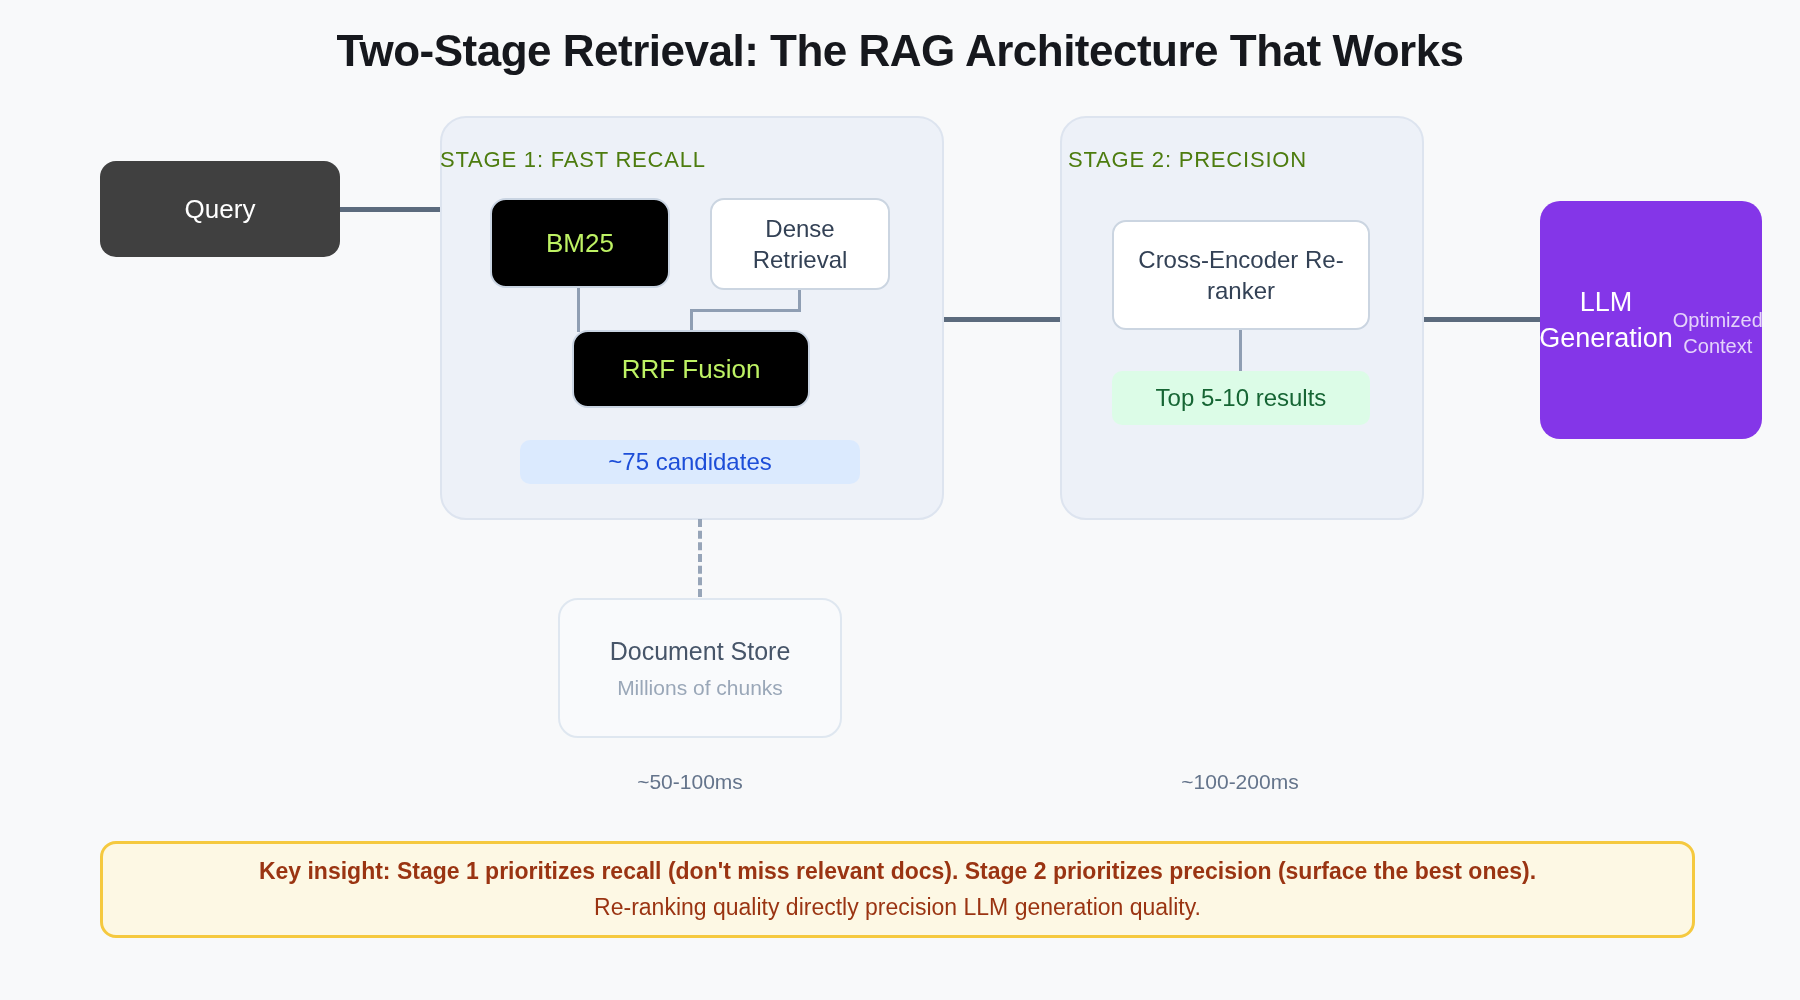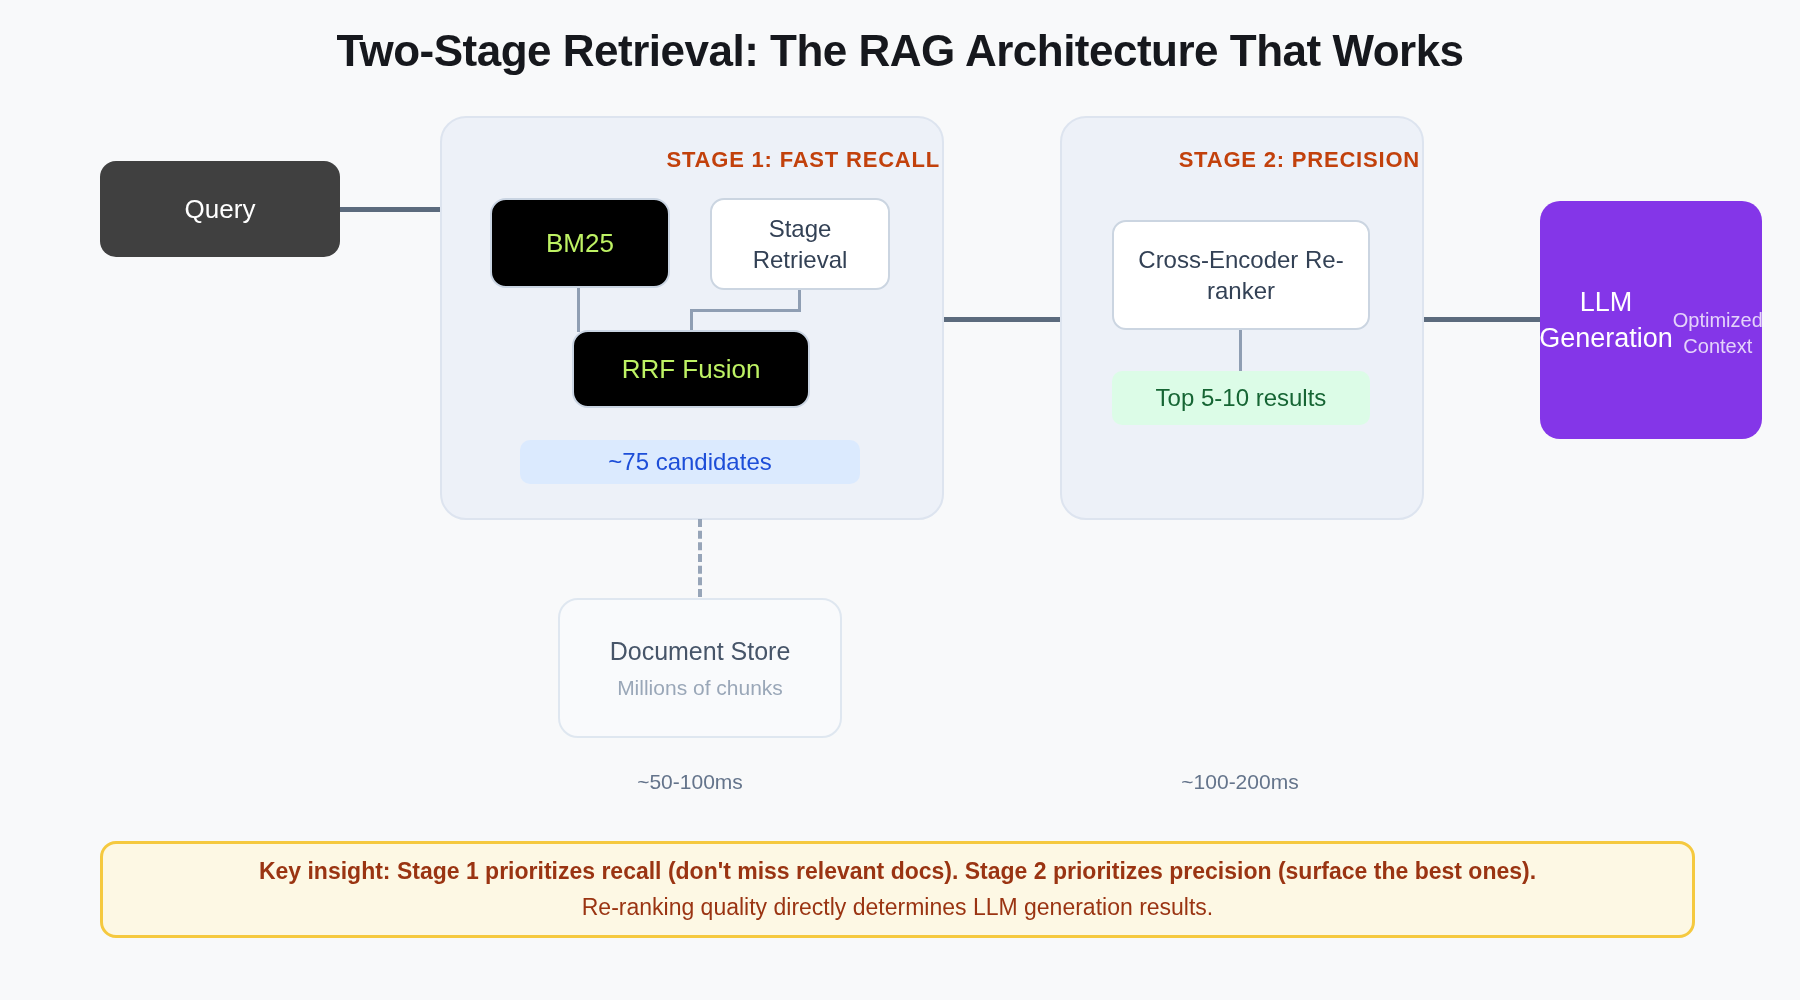--- a/index.html
+++ b/index.html
@@ -49,28 +49,28 @@
     background: #edf1f8;
     border: 2px solid #dde4ef;
     border-radius: 26px;
   }
   #stage1-box { left: 440px; top: 116px; width: 500px; height: 400px; }
   #stage2-box { left: 1060px; top: 116px; width: 360px; height: 400px; }
 
   .stage-header {
     height: 28px;
     line-height: 28px;
-    text-align: right;
+    text-align: left;
     font-size: 22px;
-    font-weight: 700;
-    color: #c2410c;
+    font-weight: 400;
+    color: #4d7c0f;
     letter-spacing: 0.8px;
   }
   #stage1-header { left: 440px; top: 146px; width: 500px; }
-  #stage2-header { left: 1060px; top: 146px; width: 360px; }
+  #stage2-header { left: 1060px; top: 146px; width: 360px; padding-left: 8px; }
 
   .black-node {
     background: #000000;
     border: 2px solid #c9d4e2;
     border-radius: 16px;
     color: #bef264;
   }
   #bm25-node { left: 490px; top: 198px; width: 180px; height: 90px; font-size: 26px; }
   #rrf-node  { left: 572px; top: 330px; width: 238px; height: 78px; font-size: 26px; }
 
@@ -186,21 +186,21 @@
 
   <div class="abs line-thin" id="conn-bm25-down"></div>
   <div class="abs line-thin" id="conn-dense-down"></div>
   <div class="abs line-thin" id="conn-merge-h"></div>
   <div class="abs line-thin" id="conn-merge-down"></div>
 
   <div class="abs node black-node" id="bm25-node">
     <span>BM25</span>
   </div>
   <div class="abs node white-node" id="dense-node">
-    <span>Stage Retrieval</span>
+    <span>Dense Retrieval</span>
   </div>
   <div class="abs node black-node" id="rrf-node">
     <span>RRF Fusion</span>
   </div>
   <div class="abs node pill" id="candidates-pill">
     <span>~75 candidates</span>
   </div>
 
   <div class="abs stage-box" id="stage2-box"></div>
   <div class="abs stage-header" id="stage2-header">STAGE 2: PRECISION</div>
@@ -223,16 +223,16 @@
   <div class="abs node" id="docstore-node">
     <div id="docstore-title">Document Store</div>
     <div id="docstore-subtitle">Millions of chunks</div>
   </div>
 
   <div class="abs timing-label" id="timing1">~50-100ms</div>
   <div class="abs timing-label" id="timing2">~100-200ms</div>
 
   <div class="abs" id="insight-box">
     <div id="insight-line1">Key insight: Stage 1 prioritizes recall (don't miss relevant docs). Stage 2 prioritizes precision (surface the best ones).</div>
-    <div id="insight-line2">Re-ranking quality directly determines LLM generation results.</div>
+    <div id="insight-line2">Re-ranking quality directly precision LLM generation quality.</div>
   </div>
 
 </div>
 
 </body></html>

